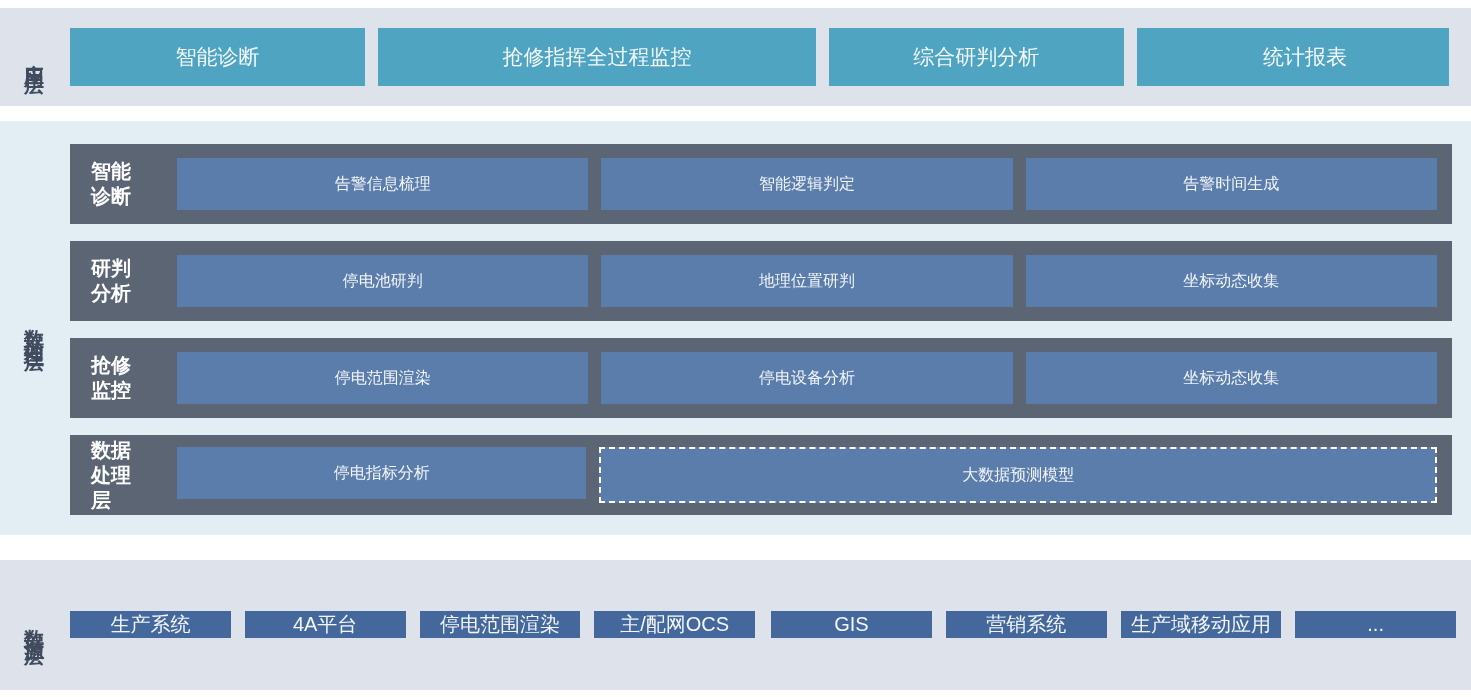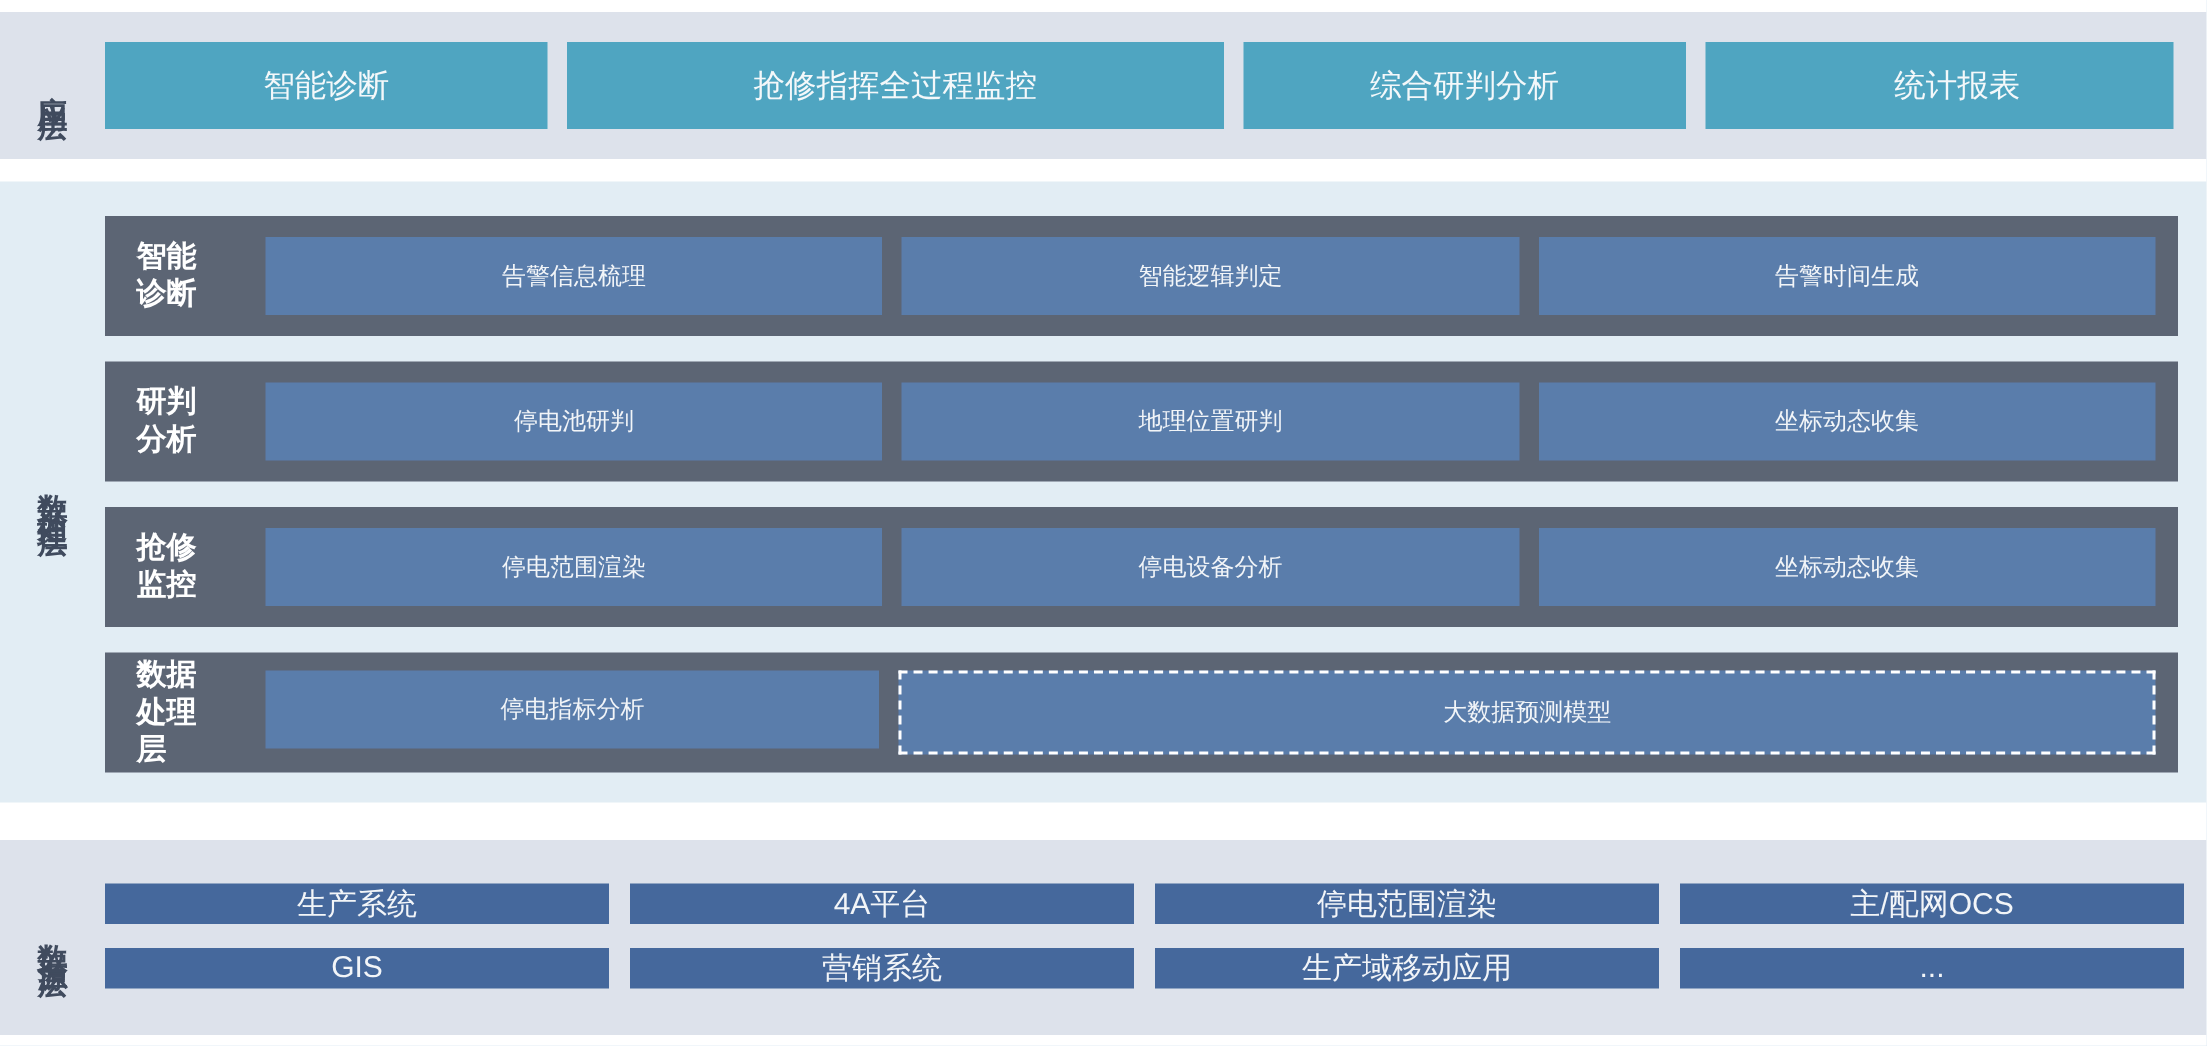--- a/index.html
+++ b/index.html
@@ -113,21 +113,21 @@
 
   
   .band-source {
     margin-top: 25px;
     height: 130px;
     background: #dde2eb;
   }
   .source-rows {
     flex: 1;
     display: flex;
-    flex-direction: column;
+    flex-direction: row;
     gap: 16px;
     padding: 18px 15px 20px 0;
     box-sizing: border-box;
   }
   .source-row {
     flex: 1;
     display: flex;
     gap: 14px;
   }
   .source-item {

